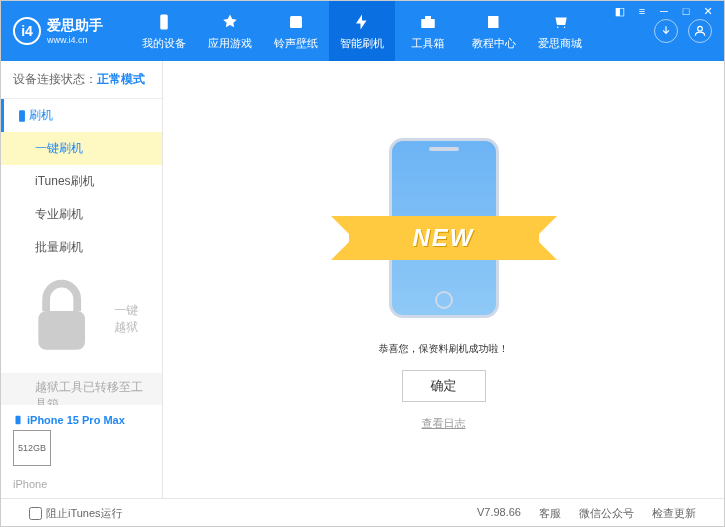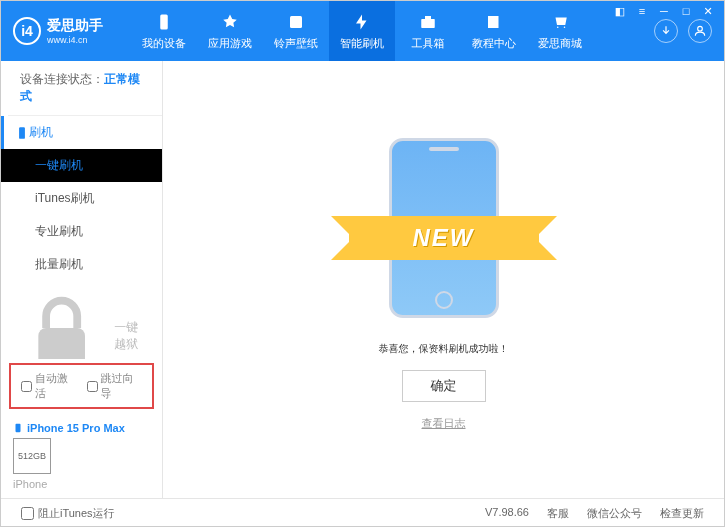--- a/index.html
+++ b/index.html
@@ -20,56 +20,56 @@
 
 .header-right { display: flex; align-items: center; gap: 10px; padding-right: 12px; }
 .header-right .hbtn { width: 24px; height: 24px; border: 1px solid rgba(255,255,255,0.6); border-radius: 50%; display: flex; align-items: center; justify-content: center; cursor: pointer; }
 .header-right svg { stroke: #fff; fill: none; }
 
 .win-controls { position: absolute; top: 4px; right: 10px; display: flex; gap: 8px; }
 .win-btn { width: 14px; height: 14px; cursor: pointer; display: flex; align-items: center; justify-content: center; color: #fff; font-size: 11px; }
 
 .body-area { display: flex; height: 437px; }
 .sidebar { width: 162px; border-right: 1px solid #e5e5e5; display: flex; flex-direction: column; font-size: 12px; }
-.status-bar { padding: 10px 12px; color: #666; border-bottom: 1px solid #eee; margin-left: 7px; }
+.status-bar { padding: 10px 12px; color: #666; border-bottom: 1px solid #eee; }
 .status-bar .mode { color: #1e88f5; font-weight: bold; }
 
 .side-list { flex: 1; overflow: auto; }
 .side-group { display: flex; align-items: center; padding: 8px 14px; color: #333; }
 .side-group .gicon { width: 14px; height: 14px; display: inline-block; }
 .side-group.active { border-left: 3px solid #1e88f5; color: #1e88f5; padding-left: 11px; }
 .side-sub { padding: 8px 14px 8px 34px; color: #555; cursor: pointer; }
-.side-sub.active { background: #000000; color: #1e88f5; }
+.side-sub.active { background: #fef9c3; color: #1e88f5; }
 .side-sub.disabled { color: #aaa; background: #f5f5f5; padding: 6px 14px 6px 34px; line-height: 1.4; }
 .side-divider { display: flex; align-items: center; padding: 8px 14px; color: #bbb; gap: 6px; }
 
 .checkbox-row { border: 2px solid #e04848; padding: 6px 10px; margin: 4px 8px; display: flex; gap: 10px; align-items: center; font-size: 11px; color: #888; }
 .checkbox-row label { display: flex; align-items: center; gap: 3px; cursor: pointer; }
 .checkbox-row input { width: 11px; height: 11px; }
 
 .device-info { padding: 8px 12px; font-size: 11px; }
 .device-name { color: #1e88f5; font-weight: bold; display: flex; align-items: center; gap: 4px; }
 .device-badge { display: inline-block; border: 1px solid #999; padding: 12px 4px; font-size: 9px; color: #666; margin-top: 3px; }
-.device-sub { color: #aaa; margin-top: 4px; }
+.device-sub { color: #aaa; margin-top: 12px; }
 
 .main { flex: 1; display: flex; flex-direction: column; align-items: center; justify-content: center; gap: 14px; position: relative; }
 .phone-illustration { width: 180px; height: 200px; position: relative; display: flex; align-items: center; justify-content: center; }
 .phone-body { width: 110px; height: 180px; border: 3px solid #cfd8e6; border-radius: 14px; background: linear-gradient(#6db4f5,#8ec9f7); position: relative; }
 .phone-body::before { content: ""; position: absolute; top: 6px; left: 50%; transform: translateX(-50%); width: 30px; height: 4px; background: #cfd8e6; border-radius: 4px; }
 .phone-body::after { content: ""; position: absolute; bottom: 6px; left: 50%; transform: translateX(-50%); width: 14px; height: 14px; border: 2px solid #cfd8e6; border-radius: 50%; }
 .ribbon { position: absolute; width: 190px; height: 44px; background: #ffc940; display: flex; align-items: center; justify-content: center; font-size: 24px; font-weight: 900; font-style: italic; color: #fff; letter-spacing: 2px; text-shadow: 1px 1px 0 #d49a00; transform: translateY(10px); }
 .ribbon::before, .ribbon::after { content:""; position:absolute; width:0; height:0; border: 22px solid #ffc940; }
 .ribbon::before { left:-18px; border-left-color: transparent; }
 .ribbon::after { right:-18px; border-right-color: transparent; }
 
 .success-text { font-size: 10px; color: #333; }
 .ok-btn { border: 1px solid #ccc; background: #fff; padding: 6px 28px; font-size: 13px; cursor: pointer; color: #333; }
 .log-link { font-size: 11px; color: #999; cursor: pointer; text-decoration: underline; }
 
-.footer { height: 30px; border-top: 1px solid #e5e5e5; display: flex; align-items: center; font-size: 11px; color: #666; padding: 0 20px; justify-content: space-between; }
+.footer { height: 30px; border-top: 1px solid #e5e5e5; display: flex; align-items: center; font-size: 11px; color: #666; padding: 0 28px; justify-content: space-between; }
 .footer-left { display: flex; align-items: center; gap: 4px; }
 .footer-right { display: flex; gap: 18px; }
 .footer-right span { cursor: pointer; }
 </style>
 </head>
 <body>
 
 <div class="header">
   <div class="win-controls">
     <div class="win-btn">◧</div>
@@ -180,30 +180,20 @@
         <svg class="gicon" viewBox="0 0 24 24" fill="#ccc">
             <rect x="6" y="10" width="12" height="10" rx="2"></rect>
             <path d="M8 10V7a4 4 0 018 0v3" fill="none" stroke="#ccc" stroke-width="2"></path>
           </svg>
         <span>一键越狱</span>
       </div>
       <div class="side-sub disabled">越狱工具已转移至工具箱</div>
 
     </div>
 
-    <div class="checkbox-row">
-      <label>
-          <input type="checkbox" style="">
-          <span>自动激活</span>
-        </label>
-      <label>
-          <input type="checkbox" style="">
-          <span>跳过向导</span>
-        </label>
-    </div>
 
     <div class="device-info">
       <div class="device-name">
         <svg width="10" height="14" viewBox="0 0 24 24" fill="#1e88f5">
             <rect x="6" y="2" width="12" height="20" rx="2"></rect>
           </svg>
         <span>iPhone 15 Pro Max</span>
       </div>
       <span class="device-badge">512GB</span>
       <div class="device-sub">iPhone</div>

